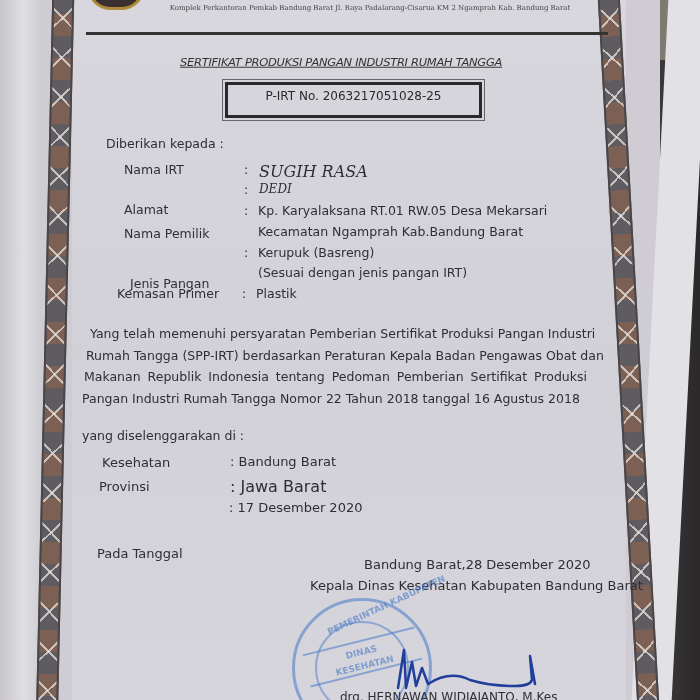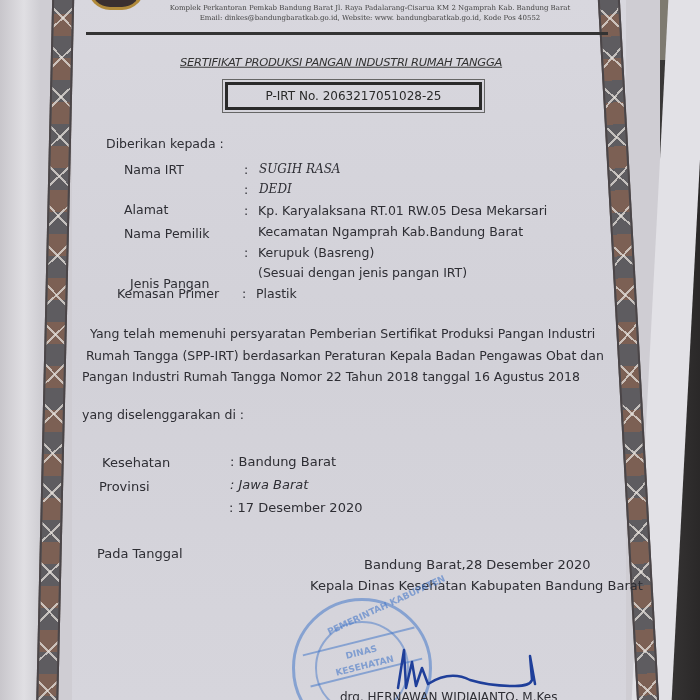--- a/index.html
+++ b/index.html
@@ -58,21 +58,21 @@
     position: absolute; left: 86px; top: 32px; width: 522px; height: 3px;
     background: #333;
   }
   .cert-title {
     position: absolute; left: 180px; top: 55px; width: 335px;
     font-size: 11.5px; font-style: italic; letter-spacing: -0.3px;
     text-decoration: underline; color: #333;
     transform: scaleY(0.95);
   }
   .pirt-box {
-    position: absolute; left: 225px; top: 82px; width: 257px; height: 28px;
+    position: absolute; left: 225px; top: 82px; width: 257px; height: 36px;
     border: 3px solid #2a2a2a;
     outline: 1px solid #666; outline-offset: 2px;
     font-size: 12px; text-align: center; line-height: 22px; color: #2a2a2a;
   }
   .txt { position: absolute; font-size: 12.5px; color: #2e2e34; white-space: nowrap; }
   .serif-ital { font-family: "DejaVu Serif", serif; font-style: italic; }
   .para {
     position: absolute; left: 90px; top: 323px; width: 540px;
     font-size: 12.5px; line-height: 21.5px; color: #2e2e34;
   }
@@ -108,33 +108,32 @@
 <div class="bg-dark"></div>
 <div class="left-margin"></div>
 <div class="right-margin"></div>
 <div class="paper"></div>
 <div class="border-strip border-left"></div>
 <div class="border-strip border-right"></div>
 
 <div class="logo"></div>
 <div class="letterhead">
   <div>Komplek Perkantoran Pemkab Bandung Barat Jl. Raya Padalarang-Cisarua KM 2 Ngamprah Kab. Bandung Barat</div>
-  <div>Email: dinkes@bandungbaratkab.go.id, Website: www. bandungbaratkab.go.id, Kode Pos 40552</div>
 </div>
 <div class="head-rule"></div>
 
 <div class="cert-title">SERTIFIKAT PRODUKSI PANGAN INDUSTRI RUMAH TANGGA</div>
 <div class="pirt-box">P-IRT No. 2063217051028-25</div>
 
 <div class="txt" style="left:106px; top:136px;">Diberikan kepada :</div>
 
 <div>
   <div class="txt" style="left:124px; top:162px;">Nama IRT</div>
   <div class="txt" style="left:244px; top:162px;">:</div>
-  <div class="txt serif-ital" style="left:259px; top:162px; font-size:12px;">SUGIH RASA</div>
+  <div class="txt serif-ital" style="left:259px; top:162px; font-size:16px;">SUGIH RASA</div>
 </div>
 <div>
   <div class="txt" style="left:124px; top:182px;margin-top:44px;">Nama Pemilik</div>
   <div class="txt" style="left:244px; top:182px;">:</div>
   <div class="txt serif-ital" style="left:259px; top:182px; font-size:12px;">DEDI</div>
 </div>
 <div>
   <div class="txt" style="left:124px; top:202px;">Alamat</div>
   <div class="txt" style="left:244px; top:203px;">:</div>
   <div class="txt" style="left:258px; top:203px;">Kp. Karyalaksana RT.01 RW.05 Desa Mekarsari</div>
@@ -148,31 +147,32 @@
 </div>
 <div>
   <div class="txt" style="left:117px; top:286px;">Kemasan Primer</div>
   <div class="txt" style="left:242px; top:286px;">:</div>
   <div class="txt" style="left:256px; top:286px;">Plastik</div>
 </div>
 
 <div class="para">
   <span style="padding-left:0px;">Yang telah memenuhi persyaratan Pemberian Sertifikat Produksi Pangan Industri</span>
   <span style="margin-left:-4px;">Rumah Tangga (SPP-IRT) berdasarkan Peraturan Kepala Badan Pengawas Obat dan</span>
+  <span style="margin-left:-6px; word-spacing:3px;">Makanan Republik Indonesia tentang Pedoman Pemberian Sertifikat Produksi</span>
   <span style="margin-left:-8px;">Pangan Industri Rumah Tangga Nomor 22 Tahun 2018 tanggal 16 Agustus 2018</span>
   <span style="margin-left:-8px;margin-top:16px;">yang diselenggarakan di :</span>
 </div>
 
 <div>
   <div class="txt" style="left:102px; top:455px; font-size:13px;">Kesehatan</div>
   <div class="txt" style="left:230px; top:454px; font-size:13px;">: Bandung Barat</div>
 </div>
 <div>
   <div class="txt" style="left:99px; top:479px; font-size:13px;">Provinsi</div>
-  <div class="txt" style="left:230px; top:477px; font-size:13px;font-style:italic;">: Jawa Barat</div>
+  <div class="txt" style="left:230px; top:477px; font-size:16px;">: Jawa Barat</div>
 </div>
 <div>
   <div class="txt" style="left:97px; top:502px; font-size:13px;margin-top:44px;">Pada Tanggal</div>
   <div class="txt" style="left:229px; top:500px; font-size:13px;">: 17 Desember 2020</div>
 </div>
 
 <div class="txt" style="left:364px; top:557px; font-size:13px;">Bandung Barat,28 Desember 2020</div>
 <div class="txt" style="left:310px; top:578px; font-size:13px;">Kepala Dinas Kesehatan Kabupaten Bandung Barat</div>
 
 <div class="stamp">

